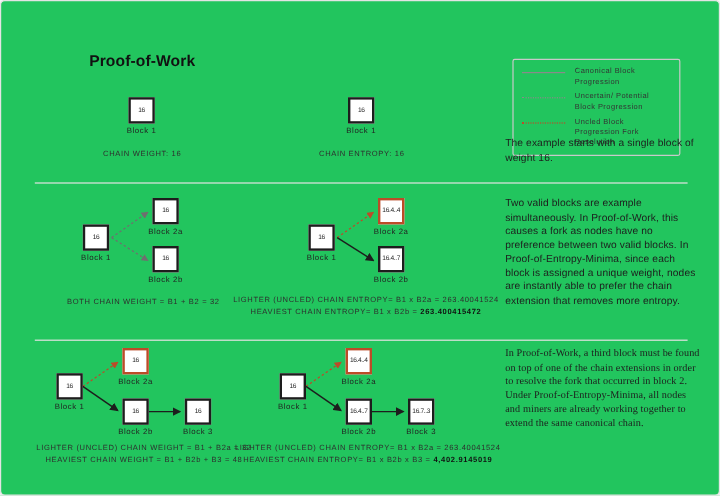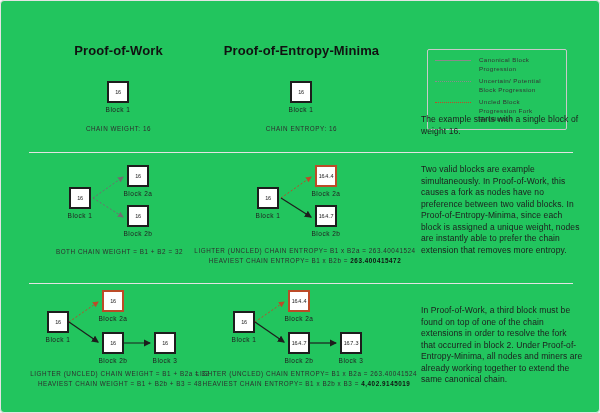--- a/index.html
+++ b/index.html
@@ -49,21 +49,20 @@
     position:absolute; left:420px; width:162px; font-size:8.5px;
     line-height:11.5px; color:#1d1d1d; letter-spacing:.1px;
   }
 </style>
 </head>
 <body>
 
 <div class="page">
 
   <div class="col-head" style="left:30px;width:175px;">Proof-of-Work</div>
-  <div class="col-head" style="left:208px;width:185px;">Proof-of-Entropy-Minima</div>
 
   <div class="legend">
     <div class="legend-row">
       <span class="legend-line"></span>
       <span class="legend-label">Canonical Block Progression</span>
     </div>
     <div class="legend-row">
       <span class="legend-line dotted"></span>
       <span class="legend-label">Uncertain/ Potential Block Progression</span>
     </div>
@@ -215,15 +214,15 @@
     <div class="blk-label" style="left:44px;top:70px;">Block 2b</div>
     <div class="blk" style="left:113px;top:45px;">
         <span class="v">16.7..3</span>
       </div>
     <div class="blk-label" style="left:96px;top:70px;">Block 3</div>
   </div>
   <div class="cap" style="left:193px;top:368px;width:225px;">
     <div><span>LIGHTER (UNCLED) CHAIN ENTROPY= B1 x B2a = 263.40041524</span><span class="b"></span></div>
     <div><span>HEAVIEST CHAIN ENTROPY= B1 x B2b x B3 = </span><span class="b">4,402.9145019</span></div>
   </div>
-  <div class="note" style="top:304px;">In Proof-of-Work, a third block must be found on top of one of the chain extensions in order to resolve the fork that occurred in block 2. Under Proof-of-Entropy-Minima, all nodes and miners are already working together to extend the same canonical chain.</div>
+  <div class="note" style="top:288px;font-family:Liberation Serif, serif;">In Proof-of-Work, a third block must be found on top of one of the chain extensions in order to resolve the fork that occurred in block 2. Under Proof-of-Entropy-Minima, all nodes and miners are already working together to extend the same canonical chain.</div>
 
 </div>
 
 </body></html>

